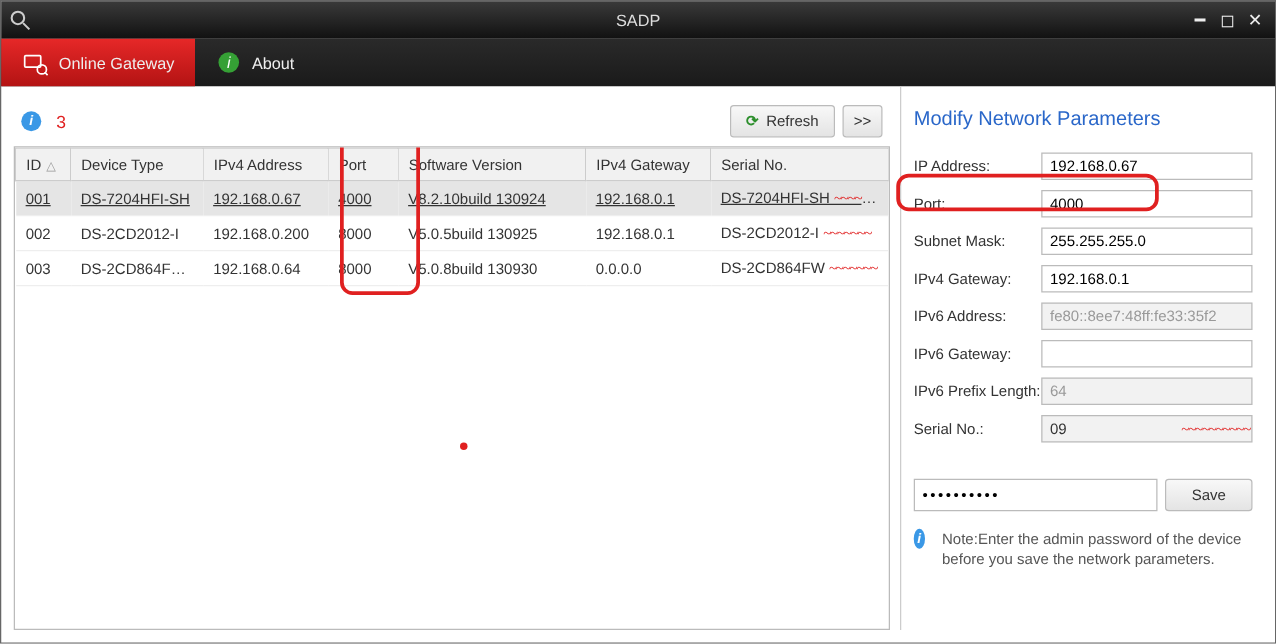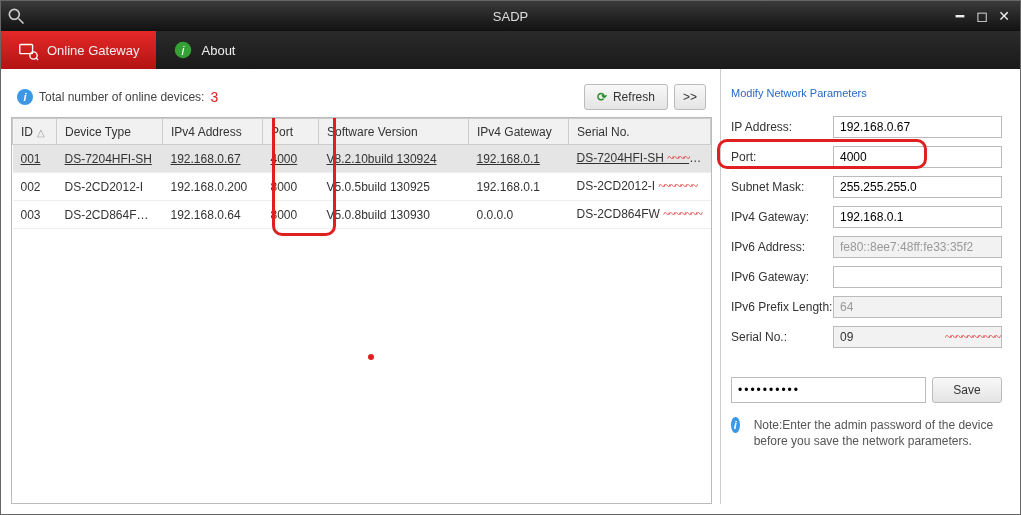--- a/index.html
+++ b/index.html
@@ -27,21 +27,21 @@
   .refresh-icon { color: #2d8f2d; font-weight: bold; }
   .table-wrap { flex: 1; border: 1px solid #bbb; overflow: hidden; position: relative; }
   table { width: 100%; border-collapse: collapse; font-size: 12px; color: #333; table-layout: fixed; }
   thead th { background: #f1f1f1; border: 1px solid #ccc; height: 26px; text-align: left; padding: 0 8px; font-weight: normal; position: relative; cursor: pointer; }
   .sort-arrow { margin-left: 4px; color: #999; font-size: 10px; }
   tbody td { border-bottom: 1px solid #eee; height: 28px; padding: 0 8px; overflow: hidden; white-space: nowrap; text-overflow: ellipsis; }
   tbody tr.selected td { background: #e5e5e5; text-decoration: underline; }
   .scratch { color: #e02020; font-family: "Comic Sans MS", cursive; letter-spacing: -1px; }
   
   .right-panel { width: 290px; border-left: 1px solid #ccc; padding: 10px 8px 0 10px; display: flex; flex-direction: column; font-size: 12px; color: #444; }
-  .rp-title { color: #2a67c9; font-size: 11px; margin: 8px 0 14px 0; }
+  .rp-title { color: #2a67c9; font-size: 16px; margin: 8px 0 14px 0; }
   .rp-row { display: flex; align-items: center; height: 28px; margin-bottom: 2px; }
   .rp-row label { width: 108px; color: #333; }
   .rp-row input { flex: 1; height: 22px; border: 1px solid #bbb; padding: 0 6px; font-size: 12px; background: #fff; }
   .rp-row input[disabled] { background: #f2f2f2; color: #999; }
   .rp-pw-row { display: flex; gap: 6px; margin-top: 24px; }
   .rp-pw-row input { flex: 1; height: 26px; border: 1px solid #bbb; padding: 0 6px; letter-spacing: 2px; font-size: 12px;}
   .rp-pw-row .btn { width: 70px; justify-content: center; align-items: center; }
   .note-row { display: flex; gap: 8px; margin-top: 14px; color: #555; font-size: 12px; line-height: 1.35; }
   
   .ann { position: absolute; border: 3px solid #e02020; border-radius: 10px; pointer-events: none; z-index: 50; }
@@ -86,21 +86,20 @@
           </svg>
       </span>
       <span>About</span>
     </div>
   </div>
 
   <div class="body-row">
     <div class="left-panel">
       <div class="top-info">
         <span class="info-icon">i</span>
-        <span class="info-text">Total number of online devices:</span>
         <span class="info-number">3</span>
         <div class="info-buttons">
           <button class="btn">
             <span class="refresh-icon">⟳</span>
             <span>Refresh</span>
           </button>
           <button class="btn small">
               <span>&gt;&gt;</span>
             </button>
         </div>

